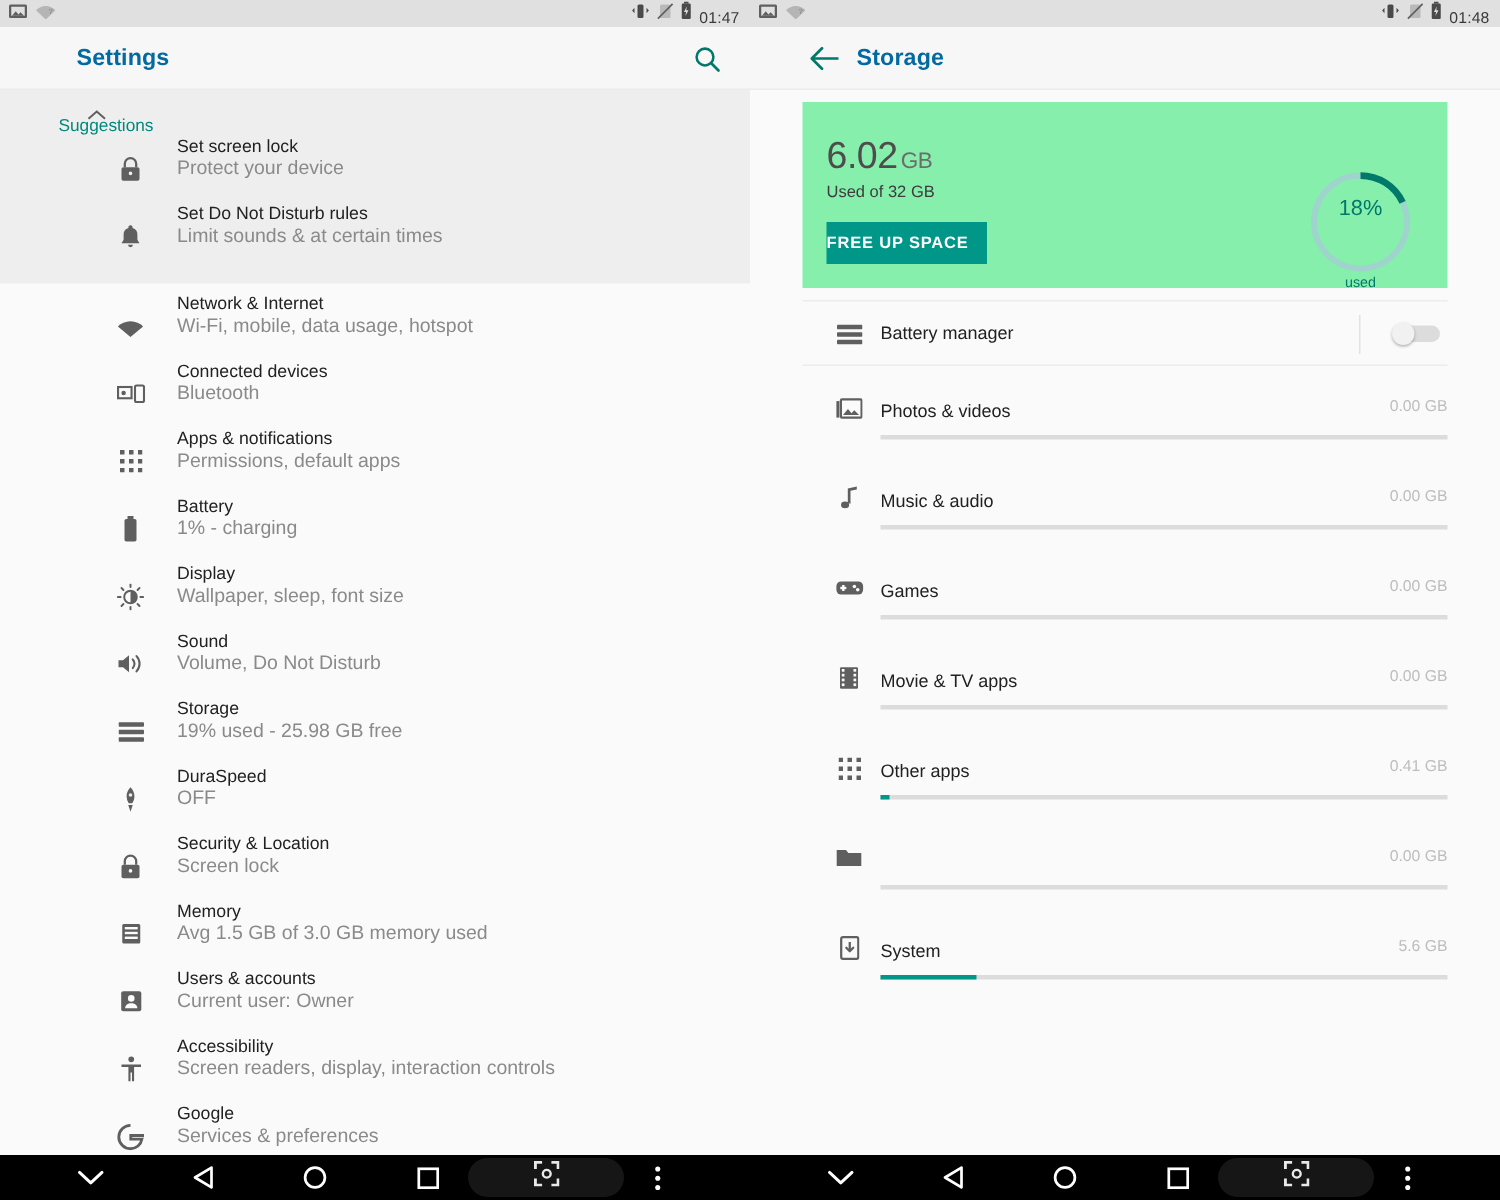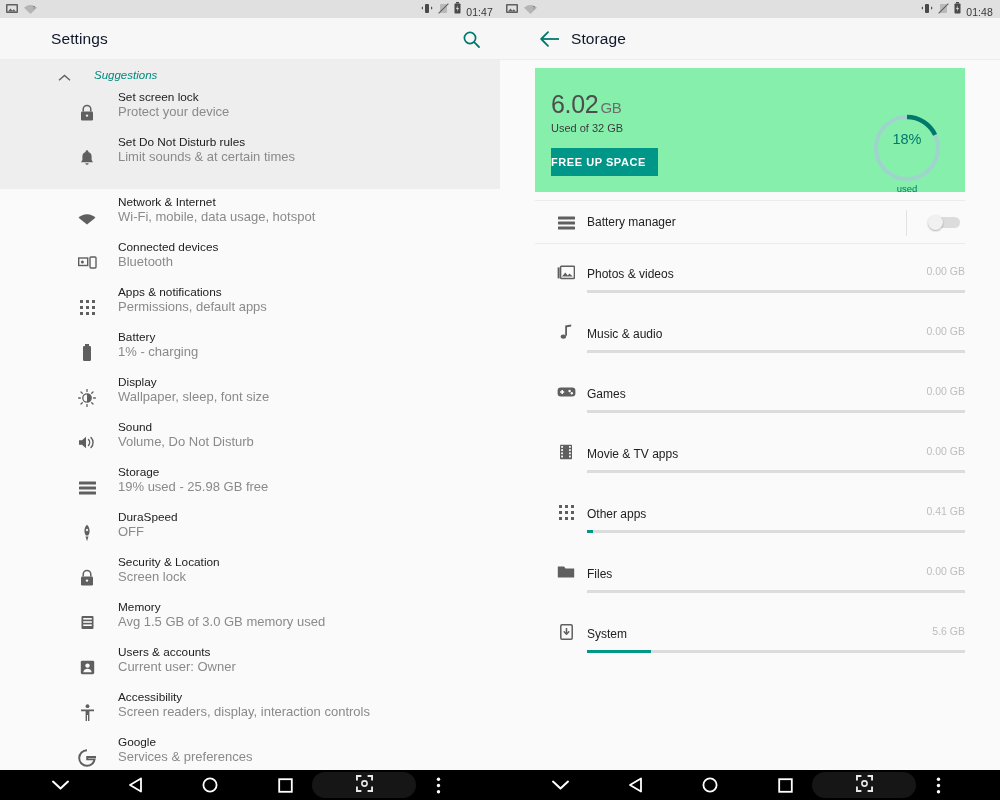--- a/index.html
+++ b/index.html
@@ -34,21 +34,21 @@
   .sb-ico { display: block; }
 
   
   .actionbar {
     height: 42px; background: #f7f7f7;
     display: flex; align-items: center;
     border-bottom: 1px solid #ececec;
     position: relative;
   }
   .ab-title {
-    font-size: 15.5px; color: #0f172a; font-weight: normal;
+    font-size: 15.5px; color: #0369a1; font-weight: bold;
     letter-spacing: .1px;
   }
   .pane-left .ab-title { margin-left: 51px; }
   .ab-back { margin-left: 38px; width: 24px; height: 24px; display:flex; align-items:center; justify-content:center; }
   .pane-right .ab-title { margin-left: 9px; }
   .ab-search { position: absolute; right: 17px; top: 9px; width: 24px; height: 24px;
                display:flex; align-items:center; justify-content:center; }
 
   
   .list { padding-top: 0; }
@@ -58,22 +58,22 @@
     padding-left: 56px; padding-right: 14px; position: relative; margin-left: 20px;
   }
   .row .ico {
     position: absolute; left: 55px; top: 50%; transform: translateY(-50%);
     width: 24px; height: 24px; display: flex; align-items: center; justify-content: center;
   }
   .row .txt { margin-left: 42px; }
   .row .t1 { font-size: 11.8px; color: #212121; line-height: 15px; }
   .row .t2 { font-size: 13px; color: #8a8a8a; line-height: 14px; }
   .suggest-head {
-    display: flex; align-items: center; height: 30px;
-    padding-left: 55px; position: relative; font-style: italic;
+    display: flex; align-items: flex-end; height: 30px;
+    position: relative;
   }
   .suggest-head .chev { position: absolute; left: 58px; top: 8px; }
   .suggest-head .lbl { margin-left: 39px; font-size: 11.5px; color: #00897b; }
 
   
   .card {
     margin: 8px 35px 0 35px; background: #86efac; height: 124px;
     position: relative; padding: 22px 0 0 16px;
   }
   .card .big { font-size: 25px; color: #4d4d4d; letter-spacing: -.3px; }
@@ -615,21 +615,20 @@
             <i style="width: 1.5%;"></i>
           </span>
       </div>
 
       <div class="st-row">
         <span class="ico">
           <svg width="18" height="14" viewBox="0 0 18 14">
               <path d="M0.8 1.6h6.2l1.6 2h8.6v8.8H0.8z" fill="#5f5f5f"></path>
             </svg>
         </span>
-        <span class="lbl">Files</span>
         <span class="size">0.00 GB</span>
         <span class="bar">
             <i style="width: 0%;"></i>
           </span>
       </div>
 
       <div class="st-row">
         <span class="ico">
           <svg width="13" height="16" viewBox="0 0 13 16">
               <rect x="0.8" y="0.8" width="11.4" height="14.4" rx="1.2" fill="none" stroke="#5f5f5f" stroke-width="1.5"></rect>

